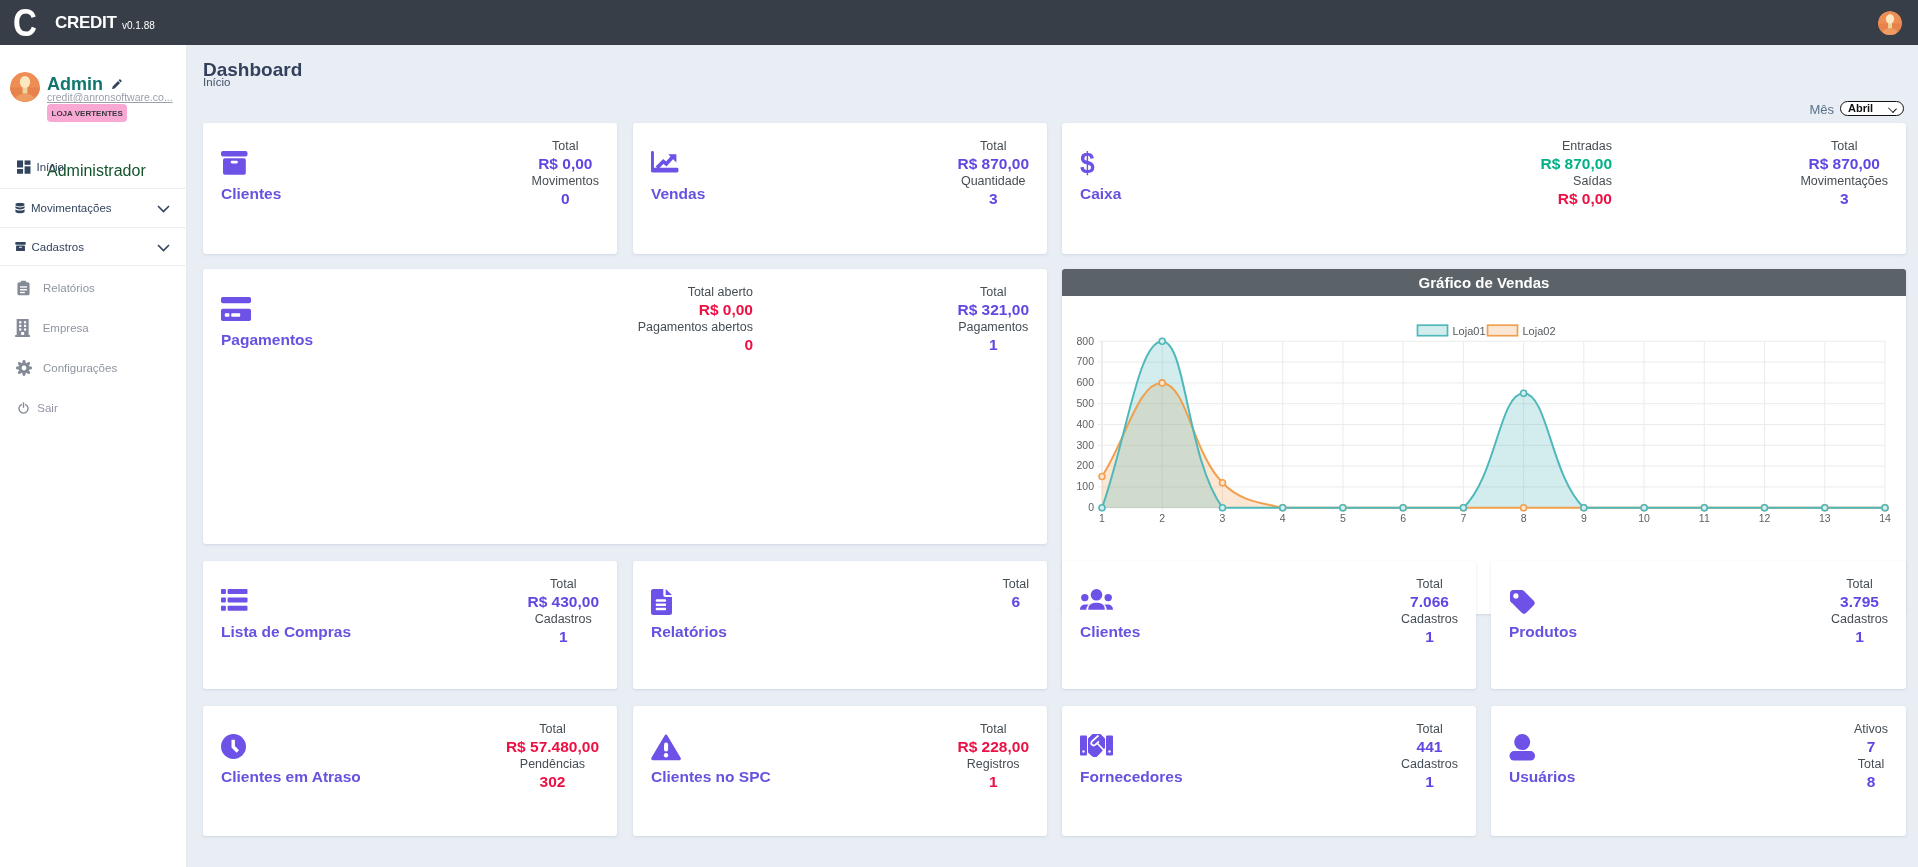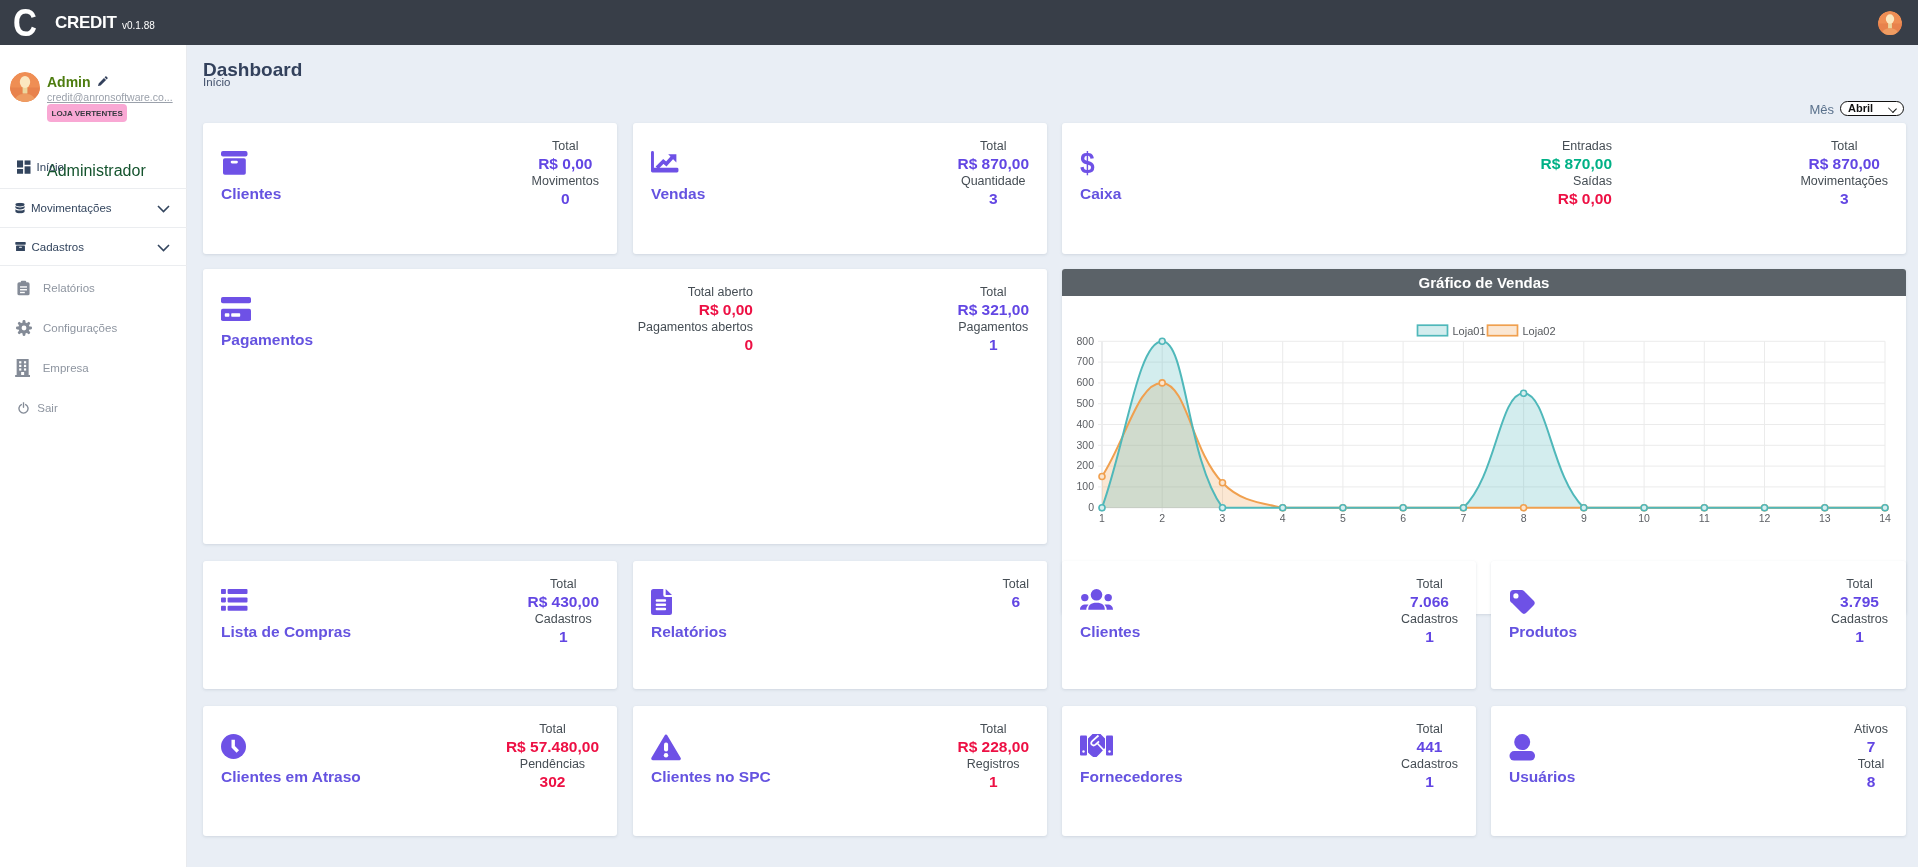--- a/index.html
+++ b/index.html
@@ -5,21 +5,21 @@
 * { margin:0; padding:0; box-sizing:border-box; }
 body { font-family:"Liberation Sans",sans-serif; width:1918px; height:867px; overflow:hidden; background:#e9eef5; position:relative; }
 .topbar { position:absolute; left:0; top:0; width:1918px; height:45px; background:#383e48; z-index:5; }
 .logo-c { position:absolute; left:13px; top:1px; color:#fff; font-size:39px; font-weight:700; transform:scaleX(.85); transform-origin:left; }
 .logo-t { position:absolute; left:55px; top:13px; color:#fff; font-size:17px; font-weight:700; letter-spacing:-.3px; }
 .logo-v { position:absolute; left:122px; top:19.5px; color:#fff; font-size:10px; }
 .avatar { border-radius:50%; overflow:hidden; position:absolute; }
 .tb-av { right:16px; top:11px; width:24px; height:24px; }
 .sidebar { position:absolute; left:0; top:45px; width:187px; height:822px; background:#fff; border-right:1px solid #e8eaee; }
 .sb-av { left:10px; top:27px; width:30px; height:30px; }
-.sb-name { position:absolute; left:47px; top:28.5px; font-size:14px; font-weight:700; color:#4d7c0f; }
+.sb-name { position:absolute; left:47px; top:28.5px; font-size:18px; font-weight:700; color:#0f766e; }
 .sb-mail { position:absolute; left:47px; top:46px; font-size:10.5px; color:#9ba1ab;text-decoration:underline; }
 .sb-badge { position:absolute; left:47px; top:59px; background:#f9a8d4; color:#36393f; font-size:8px; font-weight:700; padding:5px 4.5px 4px; border-radius:4px; }
 .sb-role { position:absolute; left:47px; top:78px; font-size:16px; color:#14532d;margin-top:39px; }
 .menu { position:absolute; left:0; top:101px; width:187px; }
 .mi { position:relative; height:40px; }
 .mi.first { height:42px; }
 .mi.sect { height:39px; }
 .mi .ic { position:absolute; top:50%; transform:translateY(-50%); line-height:0; }
 .mi .tx { position:absolute; top:50%; transform:translateY(-50%); font-size:11.5px; color:#8e95a0; }
 .mi .tx.dk { color:#33455e; }
@@ -108,43 +108,43 @@
         <span class="ic" style="left:17px"><svg width="13" height="18.5" viewBox="0 0 15 17">
             <rect x="0.5" y="1.8" width="14" height="15.2" rx="2" fill="#848b97"></rect>
             <rect x="4.5" y="0" width="6" height="3.6" rx="1" fill="#848b97"></rect>
             <rect x="3.5" y="6.5" width="8" height="1.6" fill="#fff"></rect>
             <rect x="3.5" y="9.7" width="8" height="1.6" fill="#fff"></rect>
             <rect x="3.5" y="12.9" width="5.5" height="1.6" fill="#fff"></rect>
           </svg></span>
         <span class="tx" style="left:43px">Relatórios</span>
       </div>
       <div class="mi">
-        <span class="ic" style="left:15.5px"><svg width="16" height="17" viewBox="0 0 17 17">
-            <rect x="7" y="0" width="3" height="17" rx="1.2" fill="#848b97" transform="rotate(0 8.5 8.5)"></rect>
-            <rect x="7" y="0" width="3" height="17" rx="1.2" fill="#848b97" transform="rotate(45 8.5 8.5)"></rect>
-            <rect x="7" y="0" width="3" height="17" rx="1.2" fill="#848b97" transform="rotate(90 8.5 8.5)"></rect>
-            <rect x="7" y="0" width="3" height="17" rx="1.2" fill="#848b97" transform="rotate(135 8.5 8.5)"></rect>
-            <circle cx="8.5" cy="8.5" r="6" fill="#848b97"></circle>
-            <circle cx="8.5" cy="8.5" r="2.6" fill="#fff"></circle>
-          </svg></span>
-        <span class="tx" style="left:43px">Configurações</span>
-      </div>
-      <div class="mi">
         <span class="ic" style="left:15px"><svg width="15.3" height="18" viewBox="0 0 15 18">
             <rect x="1.5" y="0" width="12" height="16.5" fill="#848b97"></rect>
             <rect x="0" y="16" width="15" height="2" fill="#848b97"></rect>
             <rect x="4" y="2.2" width="2.2" height="2.2" fill="#fff"></rect>
             <rect x="4" y="5.8" width="2.2" height="2.2" fill="#fff"></rect>
             <rect x="4" y="9.4" width="2.2" height="2.2" fill="#fff"></rect>
             <rect x="8.8" y="2.2" width="2.2" height="2.2" fill="#fff"></rect>
             <rect x="8.8" y="5.8" width="2.2" height="2.2" fill="#fff"></rect>
             <rect x="8.8" y="9.4" width="2.2" height="2.2" fill="#fff"></rect>
             <rect x="6" y="13" width="3" height="3" fill="#fff"></rect>
           </svg></span>
         <span class="tx" style="left:42.7px">Empresa</span>
+      </div>
+      <div class="mi">
+        <span class="ic" style="left:15.5px"><svg width="16" height="17" viewBox="0 0 17 17">
+            <rect x="7" y="0" width="3" height="17" rx="1.2" fill="#848b97" transform="rotate(0 8.5 8.5)"></rect>
+            <rect x="7" y="0" width="3" height="17" rx="1.2" fill="#848b97" transform="rotate(45 8.5 8.5)"></rect>
+            <rect x="7" y="0" width="3" height="17" rx="1.2" fill="#848b97" transform="rotate(90 8.5 8.5)"></rect>
+            <rect x="7" y="0" width="3" height="17" rx="1.2" fill="#848b97" transform="rotate(135 8.5 8.5)"></rect>
+            <circle cx="8.5" cy="8.5" r="6" fill="#848b97"></circle>
+            <circle cx="8.5" cy="8.5" r="2.6" fill="#fff"></circle>
+          </svg></span>
+        <span class="tx" style="left:43px">Configurações</span>
       </div>
       <div class="mi">
         <span class="ic" style="left:18px"><svg width="11" height="11.5" viewBox="0 0 15 16">
             <path d="M4.5 3.2a6.3 6.3 0 1 0 6 0" stroke="#848b97" stroke-width="1.9" fill="none" stroke-linecap="round"></path>
             <line x1="7.5" y1="0.5" x2="7.5" y2="7" stroke="#848b97" stroke-width="1.9" stroke-linecap="round"></line>
           </svg></span>
         <span class="tx" style="left:37.3px">Sair</span>
       </div>
     </div>
 </div>

